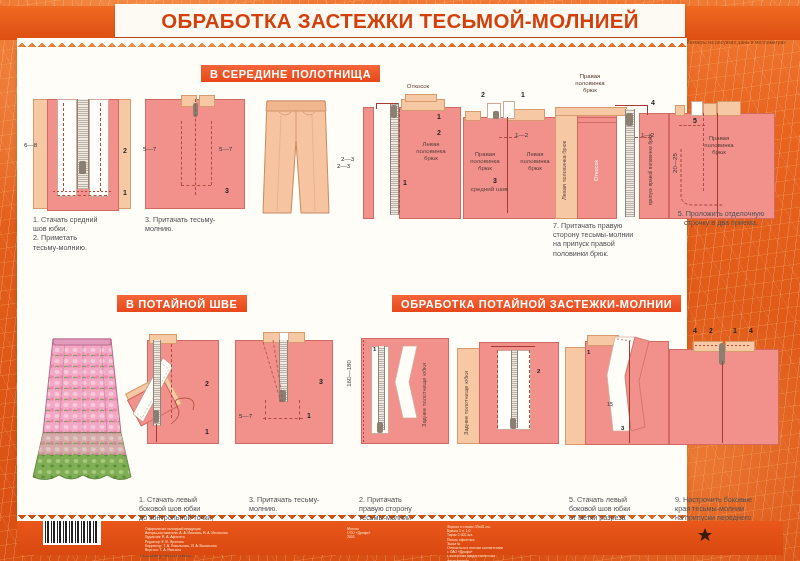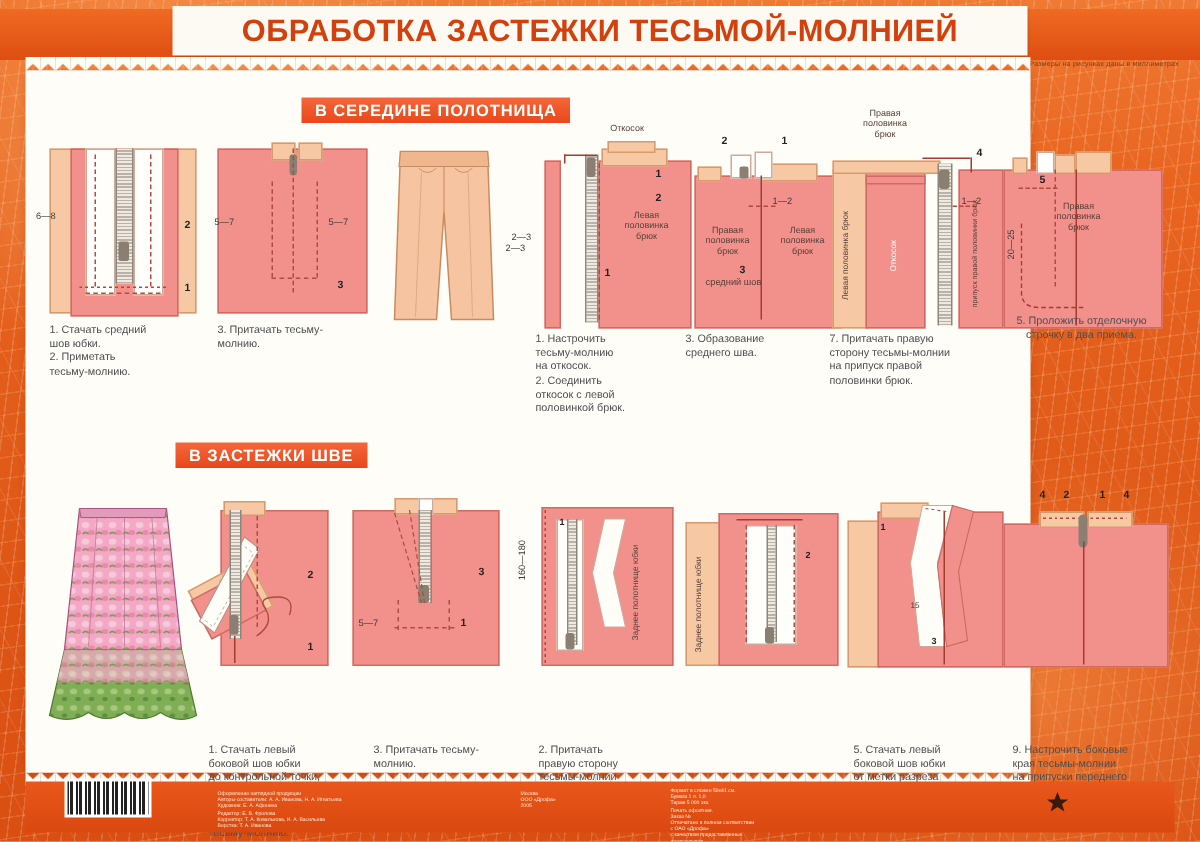--- a/index.html
+++ b/index.html
@@ -210,26 +210,20 @@
       <div class="dash-v" style="position:absolute;left:36px;top:16px;height:104px;"></div>
       <div class="lbl" style="left:30px;top:-10px;width:50px;">Откосок</div>
       <div class="lbl" style="left:44px;top:48px;width:48px;">Левая
 половинка
 брюк</div>
       <div class="tiny-num" style="left:74px;top:20px;">1</div>
       <div class="tiny-num" style="left:74px;top:36px;">2</div>
       <div class="tiny-num" style="left:40px;top:86px;">1</div>
       <div class="dim" style="left:-22px;top:62px;">2—3</div>
     </div>
-    <div class="cap" style="left:340px;top:174px;width:104px;">1. Настрочить
-тесьму-молнию
-на откосок.
-2. Соединить
-откосок с левой
-половинкой брюк.</div>
 
     <div class="fig" style="left:446px;top:46px;width:96px;height:124px;">
       <div class="fab-pink" style="position:absolute;left:0;top:24px;width:96px;height:100px;"></div>
       <div class="fab-peach" style="position:absolute;left:2px;top:18px;width:14px;height:8px;"></div>
       <div class="fab-peach" style="position:absolute;left:44px;top:16px;width:36px;height:10px;"></div>
       <div class="fab-white" style="position:absolute;left:24px;top:10px;width:12px;height:14px;"></div>
       <div class="fab-white" style="position:absolute;left:40px;top:8px;width:10px;height:16px;"></div>
       <div class="slider" style="position:absolute;left:30px;top:18px;width:6px;height:8px;"></div>
       <div class="line-v" style="position:absolute;left:44px;top:24px;height:96px;"></div>
       <div class="dash-h" style="position:absolute;left:36px;top:44px;width:18px;"></div>
@@ -238,22 +232,20 @@
 брюк</div>
       <div class="lbl" style="left:50px;top:58px;width:44px;">Левая
 половинка
 брюк</div>
       <div class="lbl" style="left:-2px;top:92px;width:56px;font-size:6.2px;">средний шов</div>
       <div class="dim" style="left:52px;top:38px;">1—2</div>
       <div class="tiny-num" style="left:58px;top:-2px;">1</div>
       <div class="tiny-num" style="left:18px;top:-2px;">2</div>
       <div class="tiny-num" style="left:30px;top:84px;">3</div>
     </div>
-    <div class="cap" style="left:440px;top:174px;width:100px;">3. Образование
-среднего шва.</div>
 
     <div class="fig" style="left:538px;top:40px;width:112px;height:130px;">
       <div class="fab-peach" style="position:absolute;left:0;top:26px;width:22px;height:104px;"></div>
       <div class="fab-pink" style="position:absolute;left:22px;top:26px;width:38px;height:104px;"></div>
       <div class="fab-pink" style="position:absolute;left:84px;top:26px;width:28px;height:104px;"></div>
       <div class="fab-peach" style="position:absolute;left:0;top:20px;width:70px;height:7px;"></div>
       <div class="fab-pink" style="position:absolute;left:22px;top:30px;width:38px;height:4px;"></div>
       <div class="zipper" style="position:absolute;left:70px;top:22px;width:8px;height:108px;"></div>
       <div class="slider" style="position:absolute;left:70.5px;top:26px;width:7px;height:13px;border-radius:2px;"></div>
       <div class="line-h" style="position:absolute;left:60px;top:18px;width:32px;"></div>
@@ -288,21 +280,22 @@
       </svg>
       <div class="lbl" style="left:22px;top:48px;width:56px;">Правая
 половинка
 брюк</div>
       <div class="dim v" style="left:2px;top:66px;">20—25</div>
       <div class="tiny-num" style="left:24px;top:30px;">5</div>
     </div>
     <div class="cap" style="left:648px;top:162px;width:112px;text-align:center;">5. Проложить отделочную
 строчку в два приема.</div>
 
-    <div class="sec-head" style="left:100px;top:248px;">В ЗАСТЕЖКИ ШВЕ</div>
+    <div class="sec-head" style="left:100px;top:248px;">В ПОТАЙНОЙ ШВЕ</div>
+    <div class="sec-head" style="left:375px;top:248px;">ОБРАБОТКА ПОТАЙНОЙ ЗАСТЕЖКИ-МОЛНИИ</div>
 
     <div class="fig" style="left:10px;top:278px;width:112px;height:160px;">
       <svg width="112" height="160" viewBox="0 0 112 160">
         <defs>
           <pattern id="flor" width="9" height="11" patternUnits="userSpaceOnUse">
             <rect width="9" height="11" fill="#f3a8c4"></rect>
             <ellipse cx="3" cy="3" rx="2.6" ry="2" fill="#f7c9dd"></ellipse>
             <ellipse cx="7" cy="8" rx="2.2" ry="1.7" fill="#ea89ad"></ellipse>
             <path d="M1 9 q2 -2 4 0" stroke="#6a9a4a" stroke-width="1" fill="none"></path>
           </pattern>

